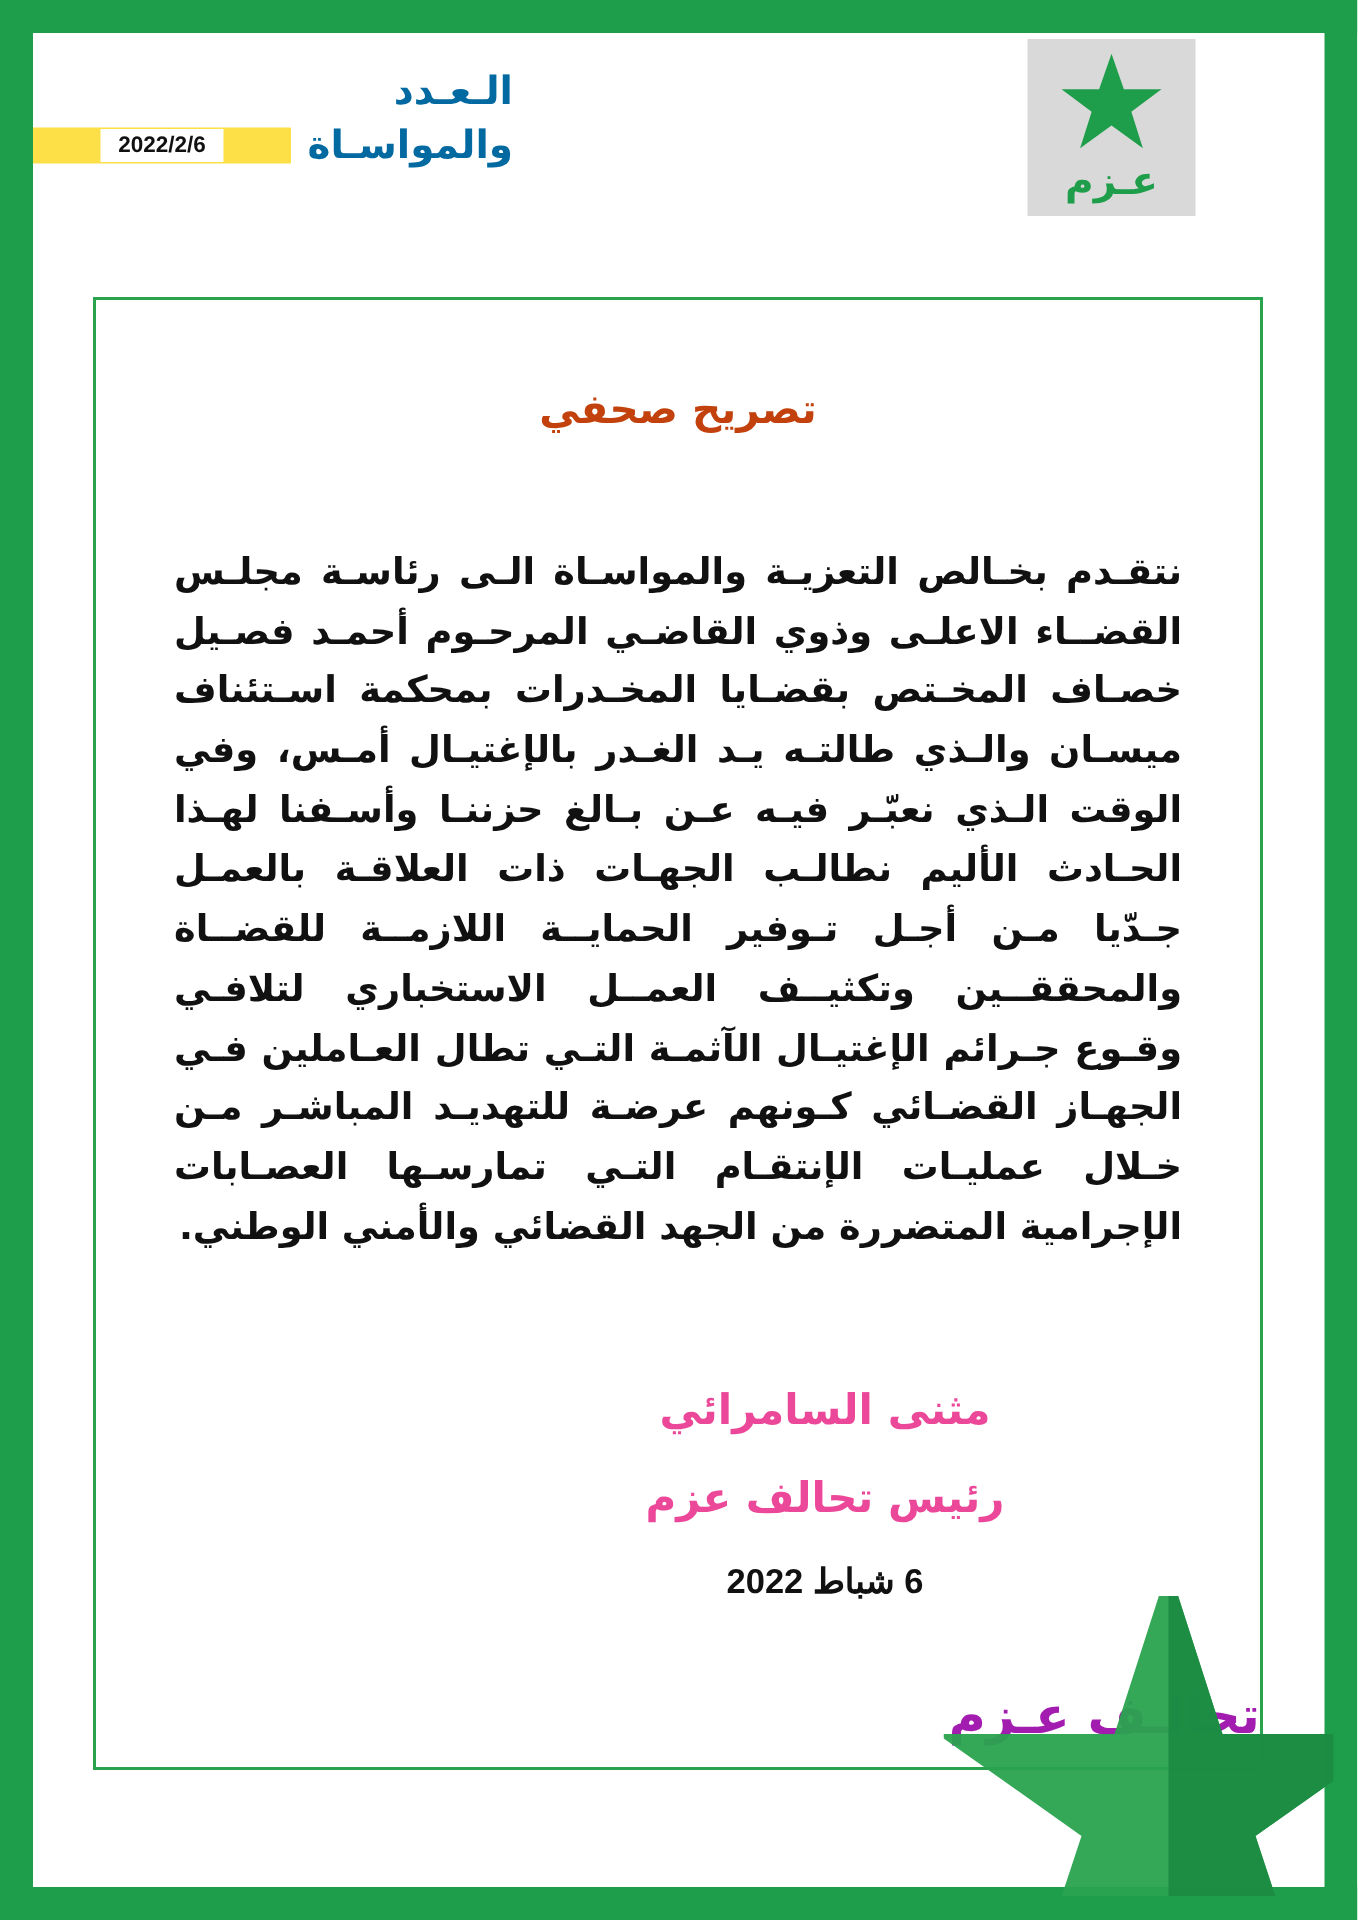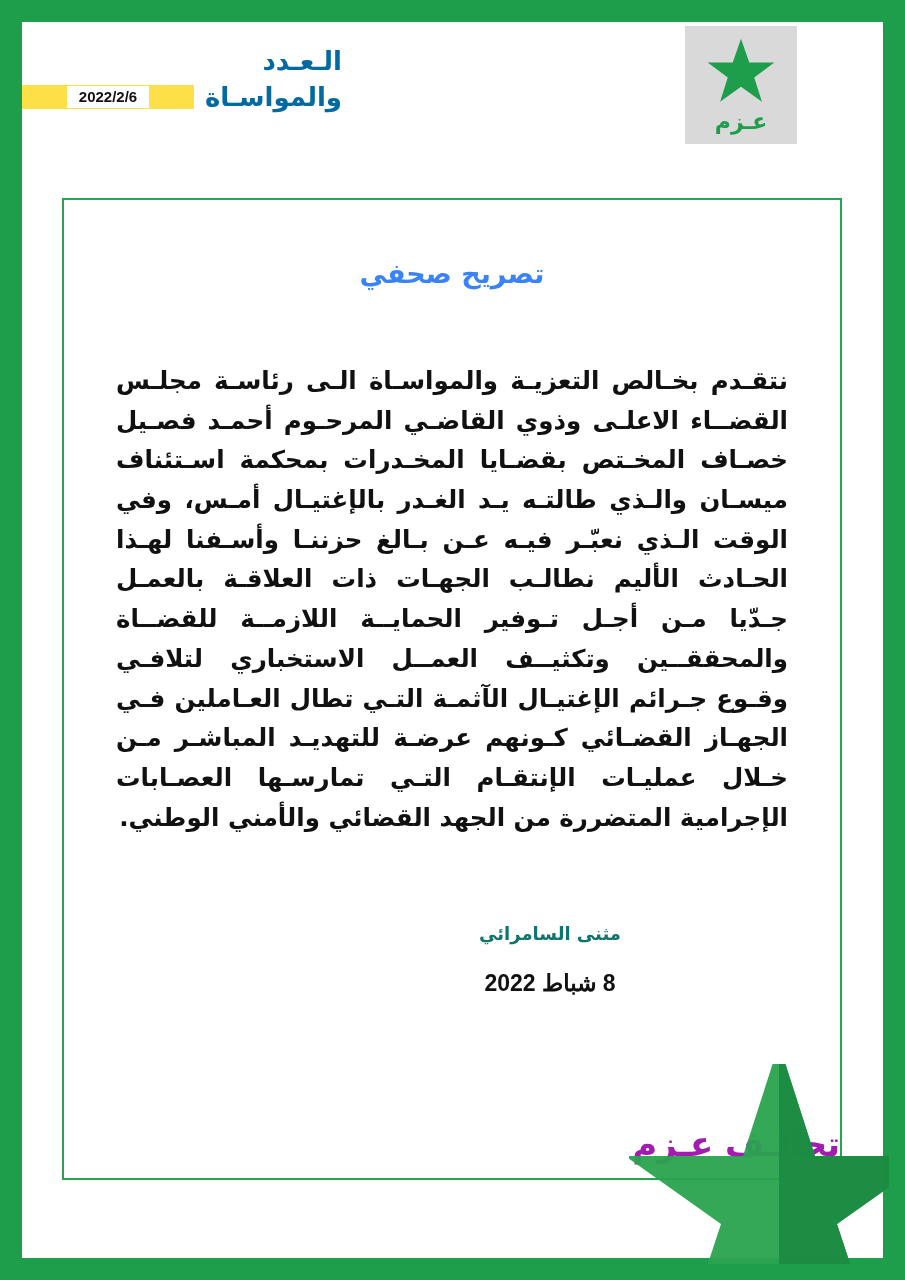--- a/index.html
+++ b/index.html
@@ -101,21 +101,21 @@
     right: 108px;
     width: 112px;
     height: 118px;
     background: #d9d9d9;
     display: flex;
     flex-direction: column;
     align-items: center;
     justify-content: center;
   }
   .logo-text {
-    font-size: 22px;
+    font-size: 26px;
     font-weight: bold;
     color: #1e9e4a;
     letter-spacing: 2px;
     margin-top: 4px;
   }
 
   
   .doc-frame {
     position: absolute;
     top: 198px;
@@ -134,21 +134,21 @@
     height: 978px;
     background: #ffffff;
     box-sizing: border-box;
     padding: 58px 52px 0 52px;
   }
 
   .doc-title {
     text-align: center;
     font-size: 27px;
     font-weight: bold;
-    color: #3b82f6;
+    color: #c2410c;
     margin-bottom: 72px;
   }
 
   .doc-body {
     font-size: 24.5px;
     font-weight: bold;
     line-height: 1.62;
     color: #111111;
     text-align: justify;
     text-align-last: right;
@@ -157,23 +157,23 @@
   }
 
   .signature {
     margin-top: 86px;
     direction: rtl;
     text-align: center;
     width: 420px;
     margin-right: 28px;
   }
   .sig-line {
-    font-size: 18px;
-    font-weight: bold;
-    color: #0f766e;
+    font-size: 28px;
+    font-weight: bold;
+    color: #ec4899;
     margin-bottom: 26px;
   }
   .sig-date {
     font-size: 23px;
     font-weight: bold;
     color: #111111;
     font-family: "Liberation Sans", sans-serif;
   }
 
   .doc-footer {
@@ -245,21 +245,22 @@
   <div class="watermark">تكلا</div>
 
   <div class="doc-frame"></div>
 
   <div class="doc-inner">
     <div class="doc-title">تصريح صحفي</div>
     <div class="doc-body">نتقـدم بخـالص التعزيـة والمواسـاة الـى رئاسـة مجلـس القضــاء الاعلـى وذوي القاضـي المرحـوم أحمـد فصـيل خصـاف المخـتص بقضـايا المخـدرات بمحكمة اسـتئناف ميسـان والـذي طالتـه يـد الغـدر بالإغتيـال أمـس، وفي الوقت الـذي نعبّـر فيـه عـن بـالغ حزننـا وأسـفنا لهـذا الحـادث الأليم نطالـب الجهـات ذات العلاقـة بالعمـل جـدّيا مـن أجـل تـوفير الحمايــة اللازمــة للقضــاة والمحققــين وتكثيــف العمــل الاستخباري لتلافـي وقـوع جـرائم الإغتيـال الآثمـة التـي تطال العـاملين فـي الجهـاز القضـائي كـونهم عرضـة للتهديـد المباشـر مـن خـلال عمليـات الإنتقـام التـي تمارسـها العصـابات الإجرامية المتضررة من الجهد القضائي والأمني الوطني.</div>
 
     <div class="signature">
       <div class="sig-line">مثنى السامرائي</div>
-      <div class="sig-date">8 شباط 2022</div>
+      <div class="sig-line">رئيس تحالف عزم</div>
+      <div class="sig-date">6 شباط 2022</div>
     </div>
 
     <div class="doc-footer">تحالـف عـزم</div>
   </div>
 
   <div class="corner-star">
     <svg width="260" height="200" viewBox="0 0 260 200">
       <polygon points="150,-20 186,92 304,92 208,160 245,272 150,203 55,272 92,160 -4,92 114,92" fill="#2aa34f" opacity="0.95"></polygon>
       <polygon points="150,-20 186,92 304,92 208,160 245,272 150,203 150,-20" fill="#1b8a41" opacity="0.9"></polygon>
     </svg>

